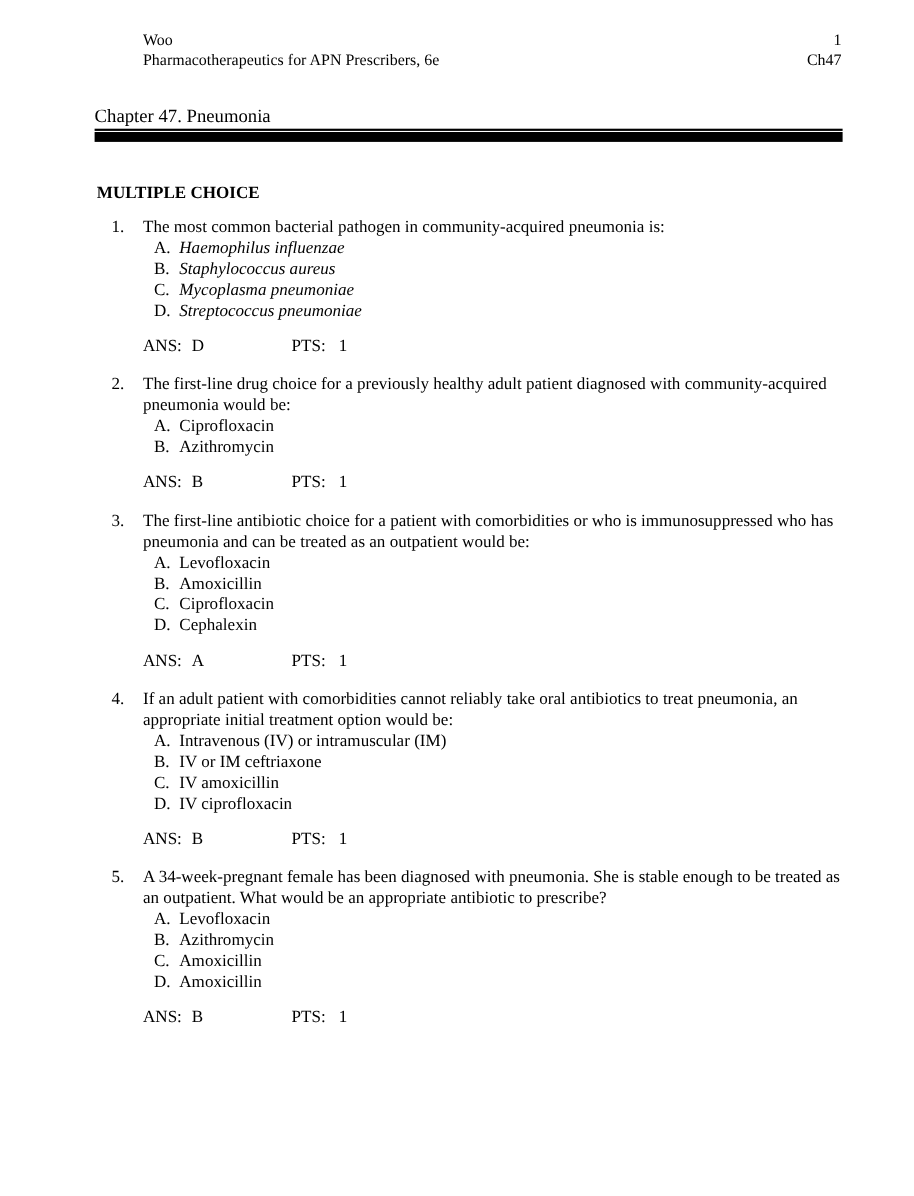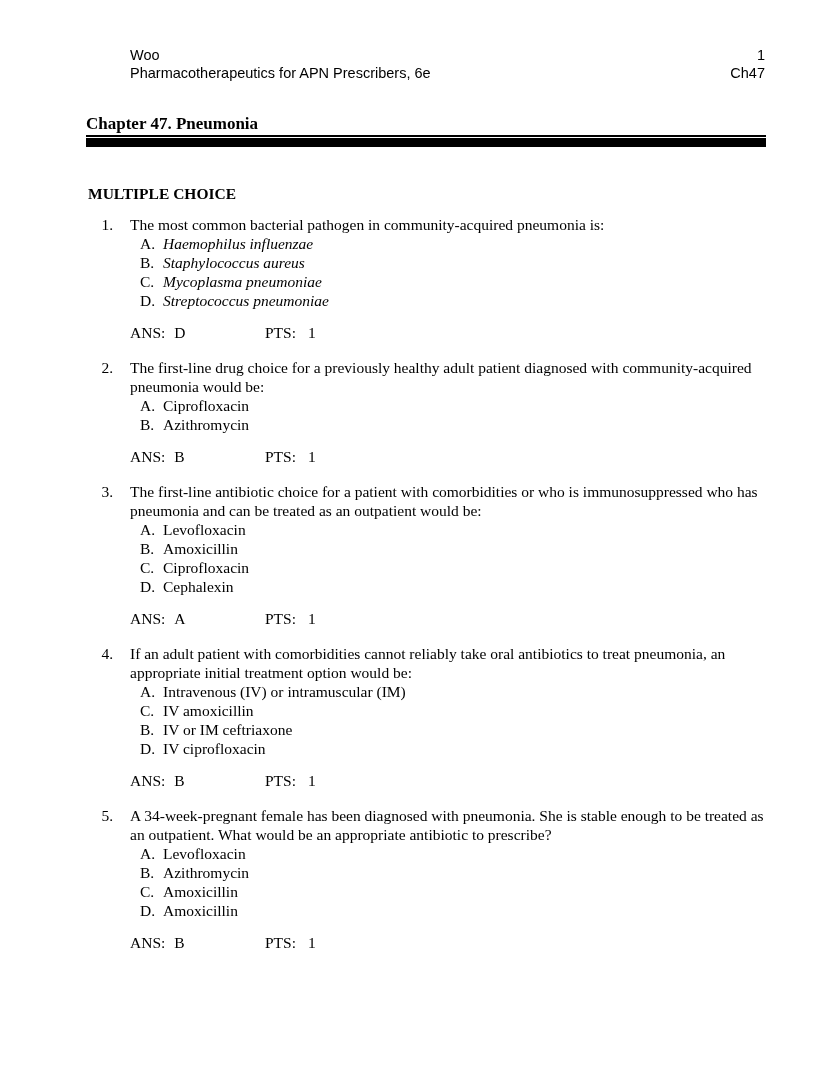--- a/index.html
+++ b/index.html
@@ -12,31 +12,31 @@
     font-size: 15.5px;
     line-height: 19px;
     overflow: hidden;
   }
   .page { position: relative; width: 831px; height: 1087px; }
 
   
   .page-header {
     display: flex;
     justify-content: space-between;
-    margin: 46px 66px 0 130px;
-    font-family: Liberation Sans, sans-serif;
+    margin: 28px 66px 0 130px;
+    font-family: Liberation Serif, serif;
     font-size: 14.5px;
     line-height: 18px;
   }
   .page-header .right { text-align: right; }
 
   
   .chapter-wrap { margin: 33px 65px 0 86px; }
   .chapter-title {
-    font-weight: bold;
+    font-weight: normal;
     font-size: 17px;
     line-height: 18px;
     padding-bottom: 2px;
     border-bottom: 2px solid #000;
   }
   .chapter-bar { height: 9px; background: #000; margin-top: 1px; }
 
   
   .section-heading {
     margin: 37px 0 0 88px;
@@ -156,24 +156,24 @@
 
     <div class="question">
       <div class="q-num">4.</div>
       <div class="q-body">
         <div class="q-text">If an adult patient with comorbidities cannot reliably take oral antibiotics to treat pneumonia, an appropriate initial treatment option would be:</div>
         <div class="choices">
           <div class="choice">
             <span class="c-letter">A.</span><span class="c-text">Intravenous (IV) or intramuscular (IM)</span>
           </div>
           <div class="choice">
+            <span class="c-letter">B.</span><span class="c-text">IV or IM ceftriaxone</span>
+          </div>
+          <div class="choice">
             <span class="c-letter">C.</span><span class="c-text">IV amoxicillin</span>
-          </div>
-          <div class="choice">
-            <span class="c-letter">B.</span><span class="c-text">IV or IM ceftriaxone</span>
           </div>
           <div class="choice">
             <span class="c-letter">D.</span><span class="c-text">IV ciprofloxacin</span>
           </div>
         </div>
         <div class="answer-row">
           <span class="ans-pair"><span>ANS:</span><span class="ans-value">B</span></span><span>PTS:</span><span class="pts-value">1</span>
         </div>
       </div>
     </div>

